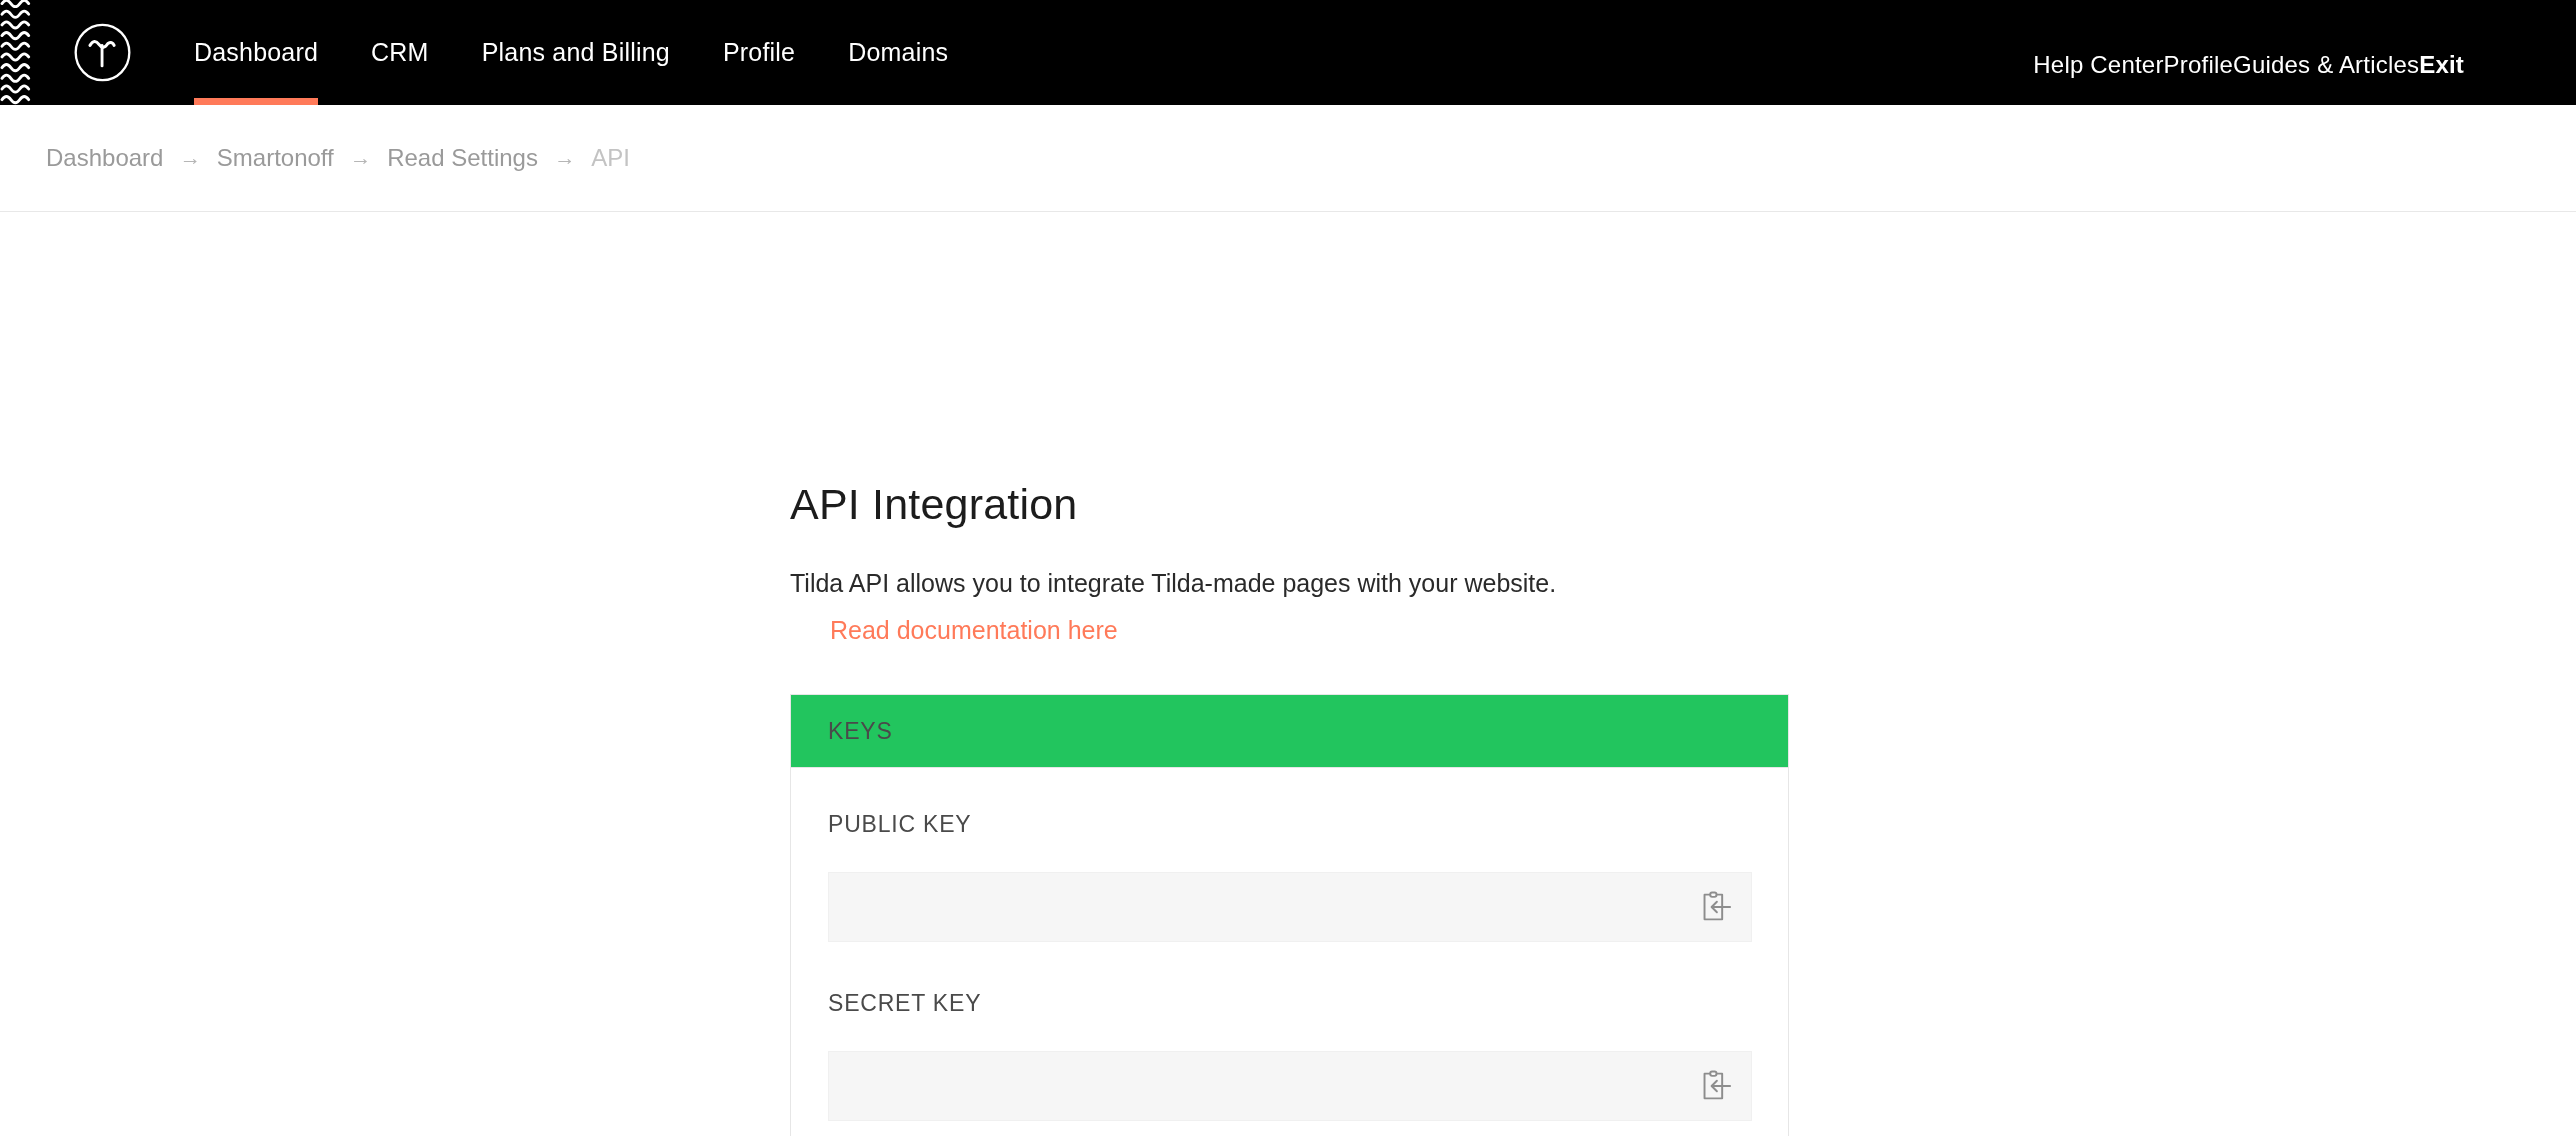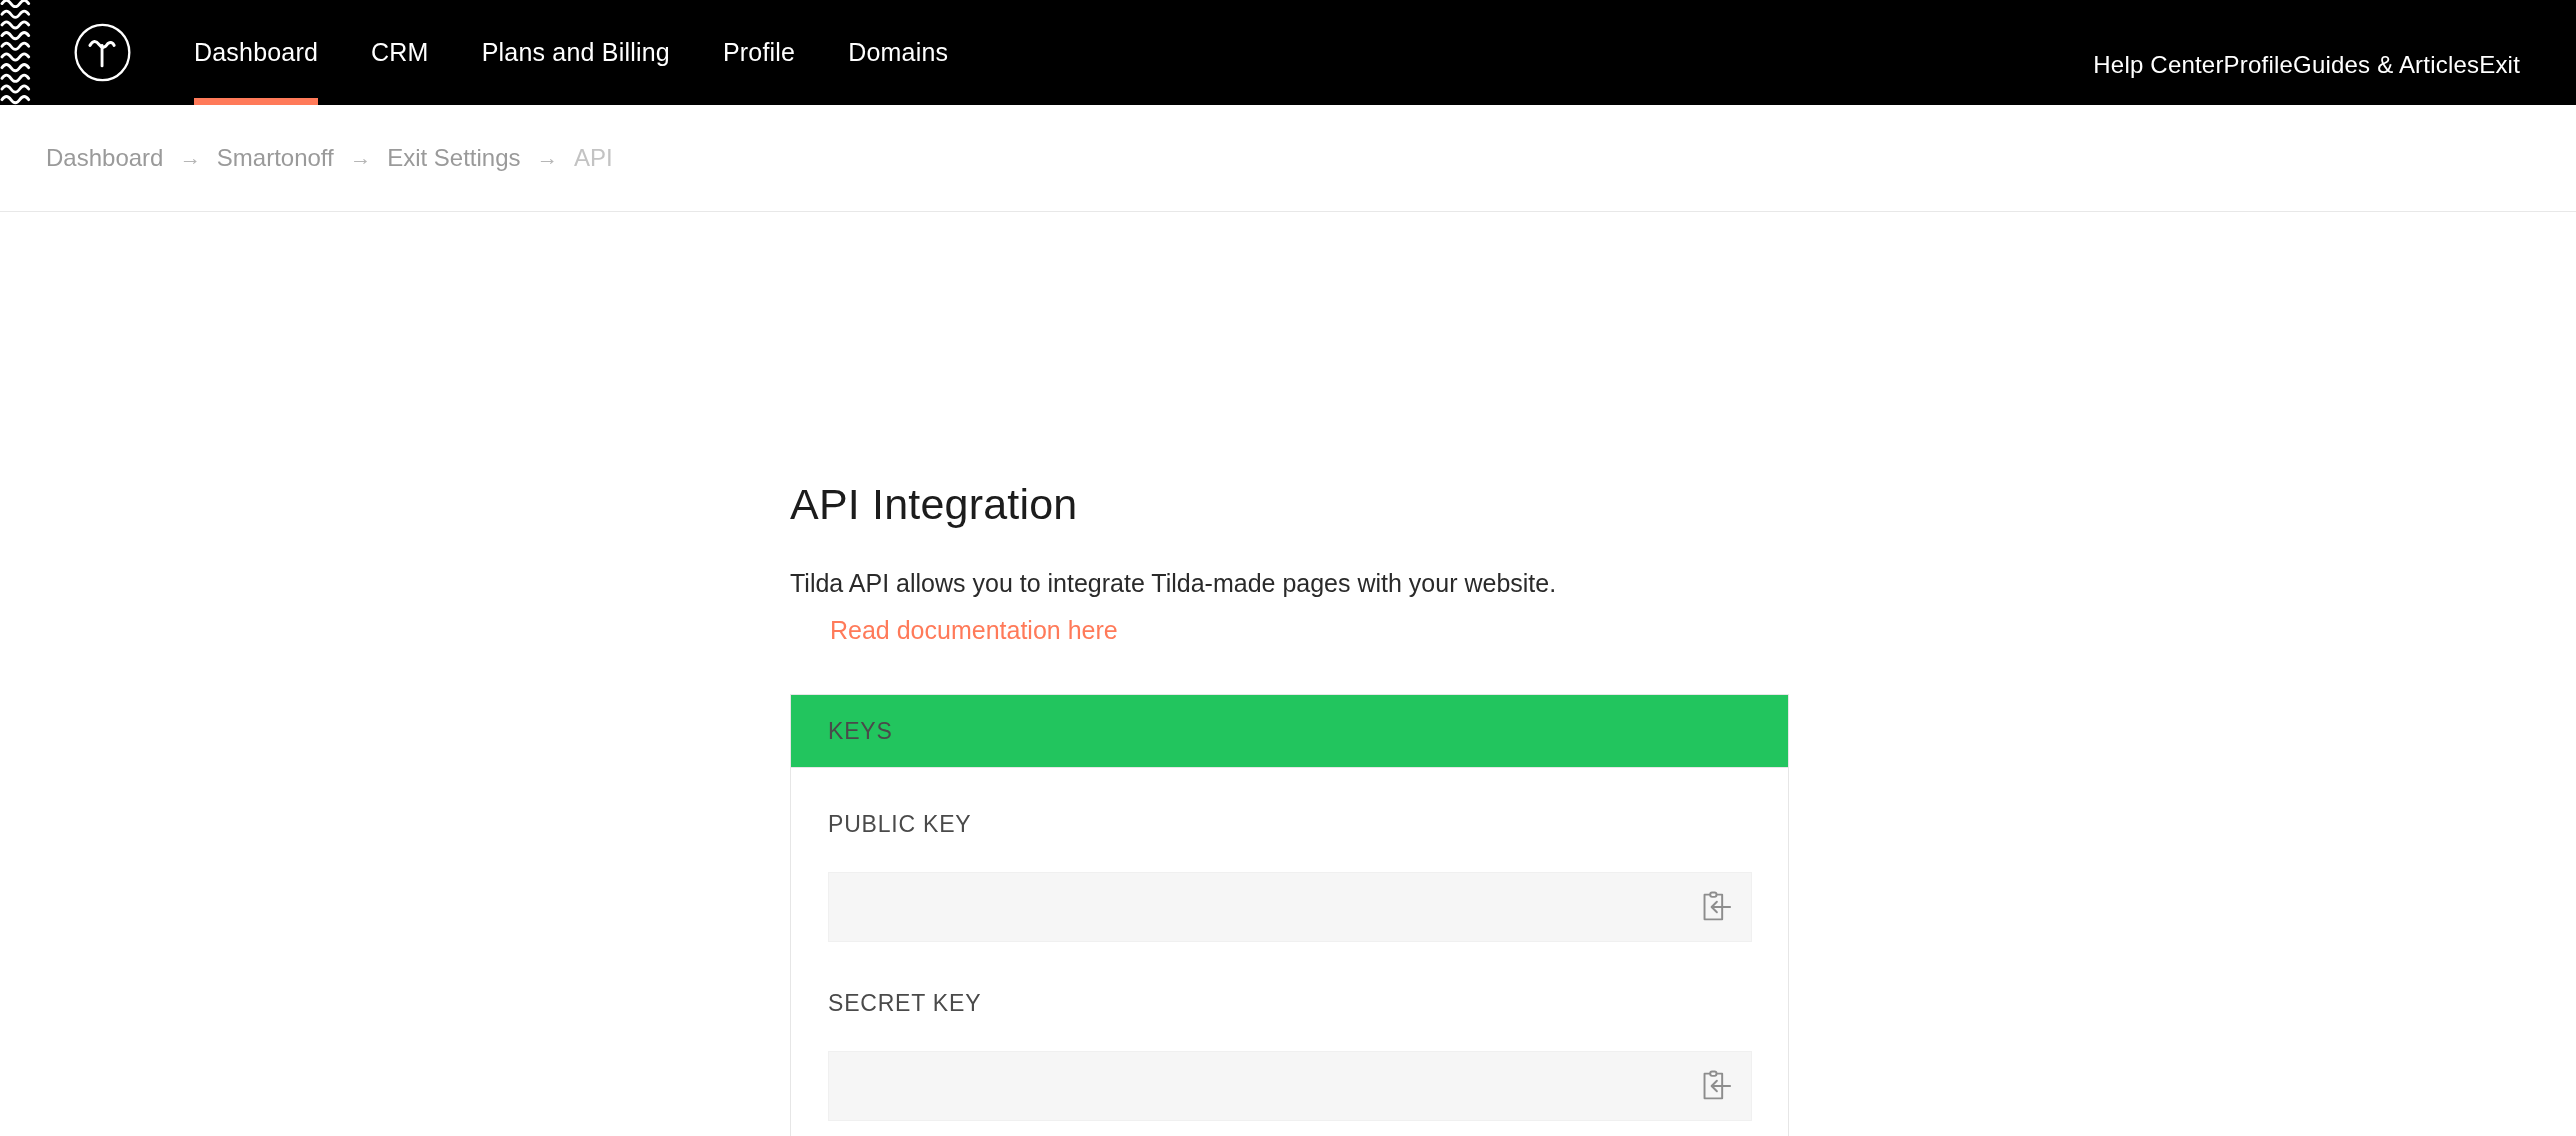--- a/index.html
+++ b/index.html
@@ -86,21 +86,21 @@
     color: #ffffff;
     font-size: 24px;
     font-weight: 400;
     letter-spacing: 0.2px;
     cursor: pointer;
     white-space: nowrap;
   }
   .nav-item-sec + .nav-item-sec { margin-left: 0; }
   .sec-gap-1 { margin-left: 55px; }
   .sec-gap-2 { margin-left: 55px; }
-  .sec-gap-exit { margin-left: 143px; margin-right: 56px; }
+  .sec-gap-exit { margin-left: 143px; margin-right: 112px; font-weight: bold; }
 
   
   .breadcrumb-bar {
     position: relative;
     width: 2576px;
     height: 107px;
     background: #ffffff;
     border-bottom: 1.8px solid #e8e8e8;
     display: flex;
     align-items: center;
@@ -287,21 +287,21 @@
     <a class="nav-item-sec sec-gap-exit">Exit</a>
   </div>
 </div>
 
 <div class="breadcrumb-bar">
   <nav class="breadcrumb">
     <span class="crumb">Dashboard</span>
     <span class="crumb-sep">→</span>
     <span class="crumb">Smartonoff</span>
     <span class="crumb-sep">→</span>
-    <span class="crumb">Exit Settings</span>
+    <span class="crumb">Read Settings</span>
     <span class="crumb-sep">→</span>
     <span class="crumb current">API</span>
   </nav>
 </div>
 
 <div class="content">
 
   <h1 class="page-title">API Integration</h1>
 
   <div class="intro">

